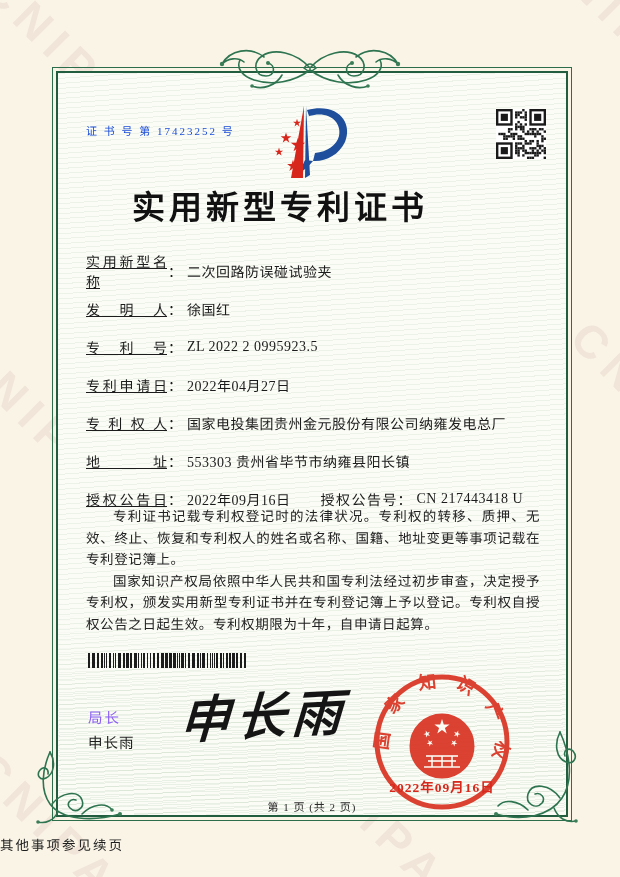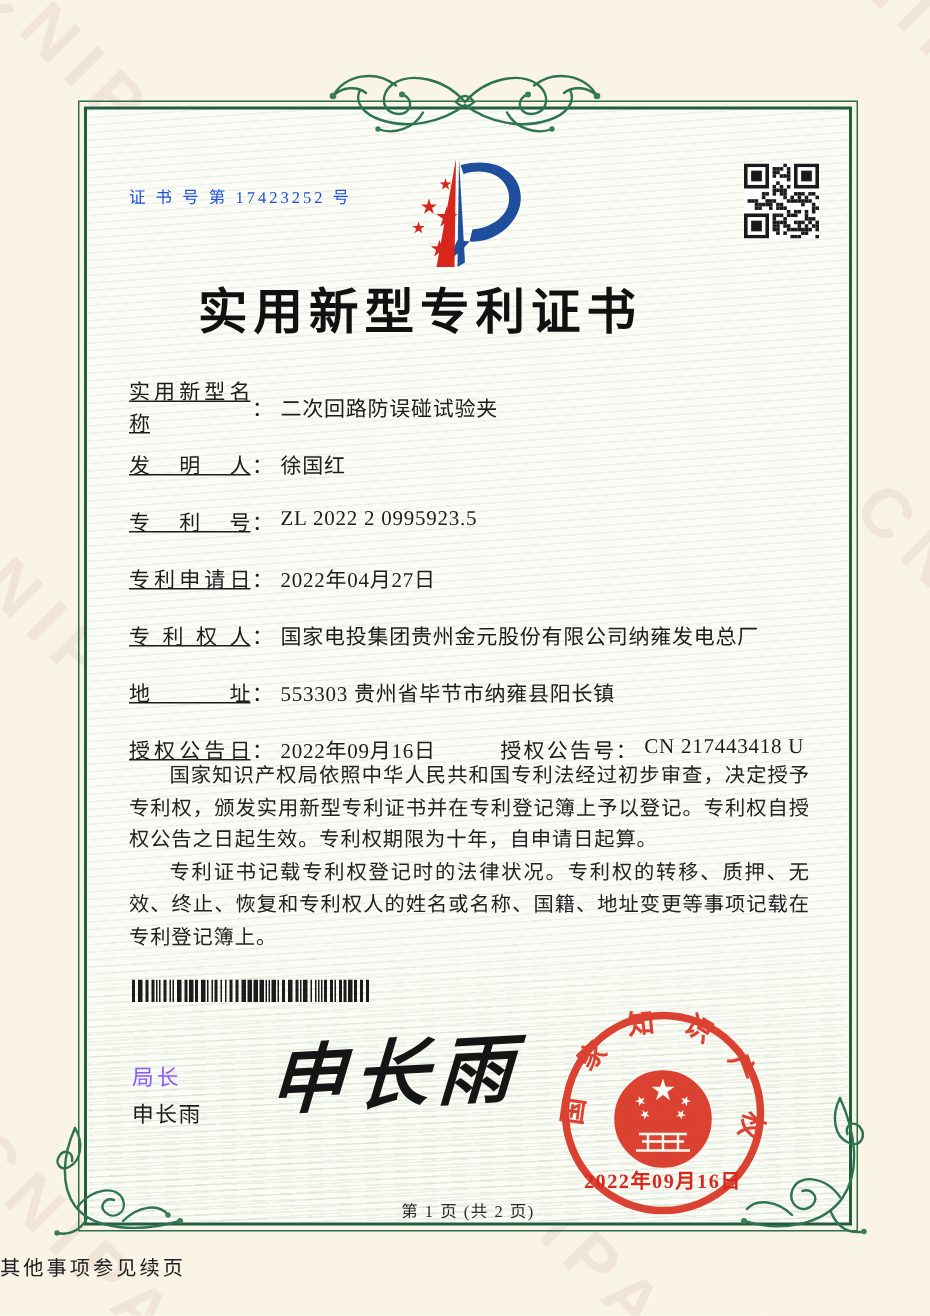--- a/index.html
+++ b/index.html
@@ -30,21 +30,21 @@
   .qr { position:absolute; left:496px; top:109px; }
   .title { position:absolute; left:52px; top:181px; width:456px; text-align:center;
            font-size:33px; font-weight:bold; letter-spacing:4px; color:#111; }
 
   
   .fields { position:absolute; left:86px; top:252px; width:460px; }
   .frow { height:38px; display:flex; align-items:center; font-size:14px; color:#1c1c1c; }
   .flabel { display:inline-block; width:81px; text-align:justify; text-align-last:justify;text-decoration:underline; }
   .fcolon { margin:0 5px 0 1px; }
   .fvalue { letter-spacing:.5px; white-space:nowrap; }
-  .fcol2 { display:flex; align-items:center; margin-left:43px; }
+  .fcol2 { display:flex; align-items:center; margin-left:30px; }
   .flabel2 { display:inline-block; width:76px; text-align:justify; text-align-last:justify; }
 
   
   .bodytext { position:absolute; left:86px; top:506px; width:454px; font-size:13.5px;
               line-height:21.6px; color:#222; letter-spacing:.6px; text-align:justify; }
   .bodytext p { text-indent:2em; }
 
   .barcode { position:absolute; left:88px; top:653px; }
 
   .signer-title { position:absolute; left:88px; top:706px; font-size:14.5px; color:#8b5cf6; letter-spacing:2px; }
@@ -314,22 +314,22 @@
         <span class="fvalue">2022年09月16日</span>
       <span class="fcol2">
         <span class="flabel2">授权公告号</span>
           <span class="fcolon">：</span>
           <span class="fvalue">CN 217443418 U</span>
       </span>
     </div>
   </div>
 
   <div class="bodytext">
+    <p>专利证书记载专利权登记时的法律状况。专利权的转移、质押、无效、终止、恢复和专利权人的姓名或名称、国籍、地址变更等事项记载在专利登记簿上。</p>
     <p>国家知识产权局依照中华人民共和国专利法经过初步审查，决定授予专利权，颁发实用新型专利证书并在专利登记簿上予以登记。专利权自授权公告之日起生效。专利权期限为十年，自申请日起算。</p>
-    <p>专利证书记载专利权登记时的法律状况。专利权的转移、质押、无效、终止、恢复和专利权人的姓名或名称、国籍、地址变更等事项记载在专利登记簿上。</p>
   </div>
 
   <svg class="barcode" width="162" height="15" viewBox="0 0 162 15">
     <g id="barcode-bars" fill="#1c1c1c">
         <rect x="0" y="0" width="2" height="15"></rect>
         <rect x="4" y="0" width="3" height="15"></rect>
         <rect x="9" y="0" width="2" height="15"></rect>
         <rect x="13" y="0" width="2" height="15"></rect>
         <rect x="16" y="0" width="1" height="15"></rect>
         <rect x="18" y="0" width="1" height="15"></rect>

